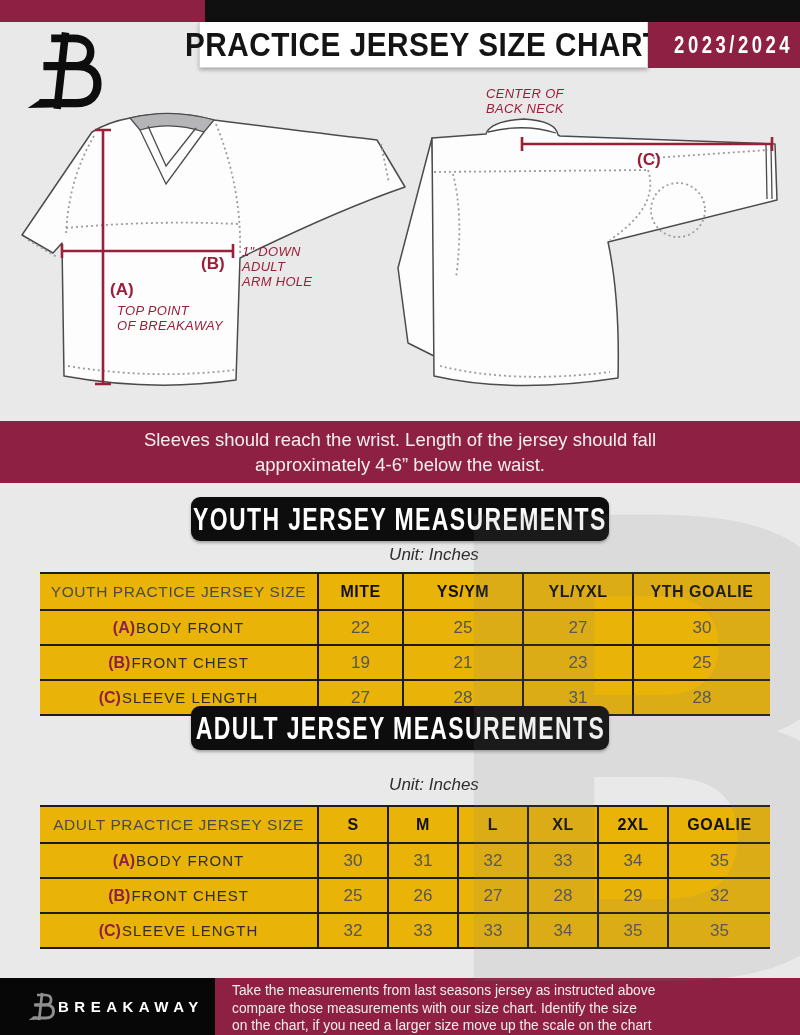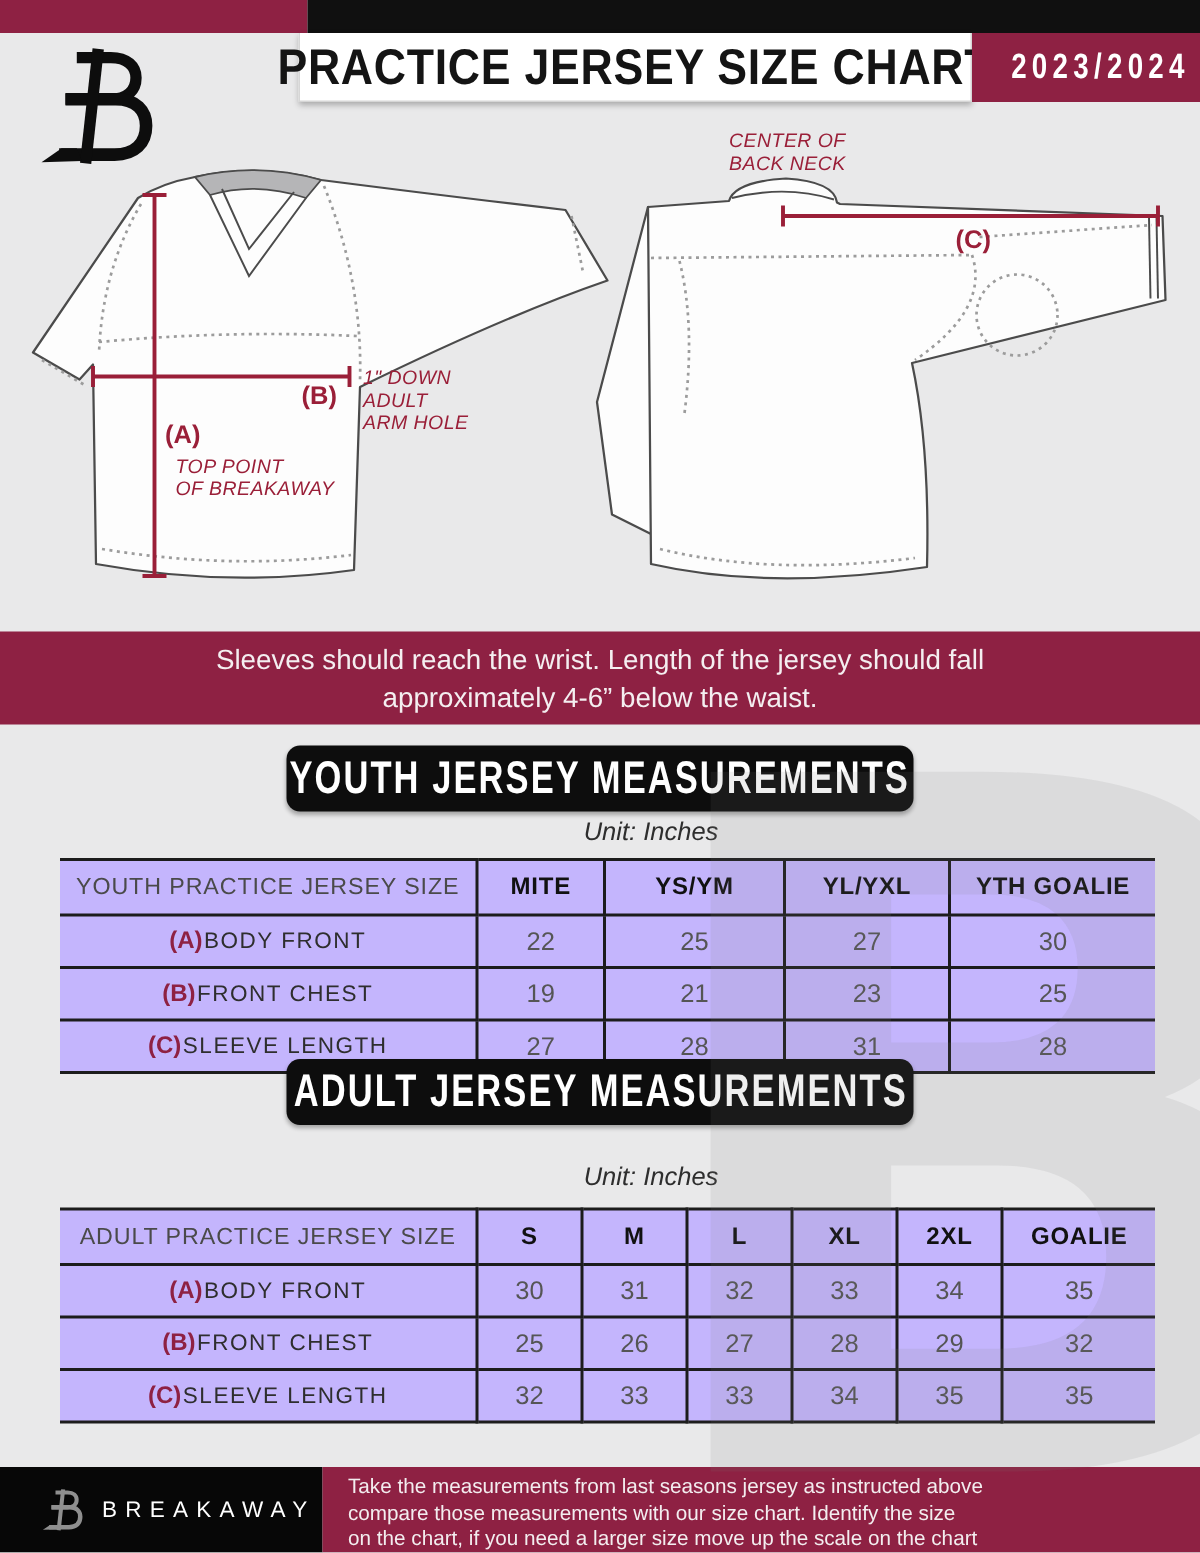--- a/index.html
+++ b/index.html
@@ -40,38 +40,38 @@
 
   
   .section-box{position:absolute;left:50%;transform:translateX(-50%);width:418px;height:44px;background:#0d0d0d;
     border-radius:9px;display:flex;align-items:center;justify-content:center;box-shadow:0 2px 3px rgba(0,0,0,.3);}
   .section-box span{color:#fff;font-weight:bold;font-size:25px;letter-spacing:1.5px;white-space:nowrap;transform:scale(.92,1.22);}
   .unit-line{position:absolute;left:0;width:800px;text-align:center;font-style:italic;font-size:17px;color:#2e2e2e;font-weight:500;padding-left:34px;}
 
   
   table.size-table{position:absolute;left:40px;width:730px;border-collapse:collapse;table-layout:fixed;background:transparent;}
   table.size-table td,table.size-table th{border-top:2px solid #1c1c1c;border-bottom:2px solid #1c1c1c;
-    border-left:2px solid #1c1c1c;border-right:2px solid #1c1c1c;background:#c4b5fd;padding:0;text-align:center;}
+    border-left:2px solid #1c1c1c;border-right:2px solid #1c1c1c;background:#eab308;padding:0;text-align:center;}
   table.size-table tr td:first-child,table.size-table tr th:first-child{border-left:none;}
   table.size-table tr td:last-child,table.size-table tr th:last-child{border-right:none;}
   th.corner{font-weight:normal;font-size:15.5px;color:#4a4a4a;letter-spacing:.6px;text-align:center;height:35px;}
   th.size-col{font-size:16px;color:#111;font-weight:bold;letter-spacing:.5px;text-align:center;height:35px;}
   td.val{font-size:17px;color:#555;text-align:center;height:33px;}
   td.label-cell{text-align:left;padding-left:30px;height:33px;}
   td.label-cell .rk{color:var(--maroon);font-weight:bold;font-size:16px;}
   td.label-cell .rl{color:#2e2e2e;font-size:15px;letter-spacing:1px;margin-left:1px;font-weight:500;}
 
   
   .watermark{position:absolute;left:415px;top:440px;font-size:640px;line-height:640px;font-weight:bold;
     color:rgba(120,120,125,.12);pointer-events:none;z-index:5;font-family:"DejaVu Sans",sans-serif;}
 
   
   .footer-black{position:absolute;left:0;top:978px;width:215px;height:57px;background:#070707;
     display:flex;align-items:center;}
-  .footer-brand{color:#fff;font-size:15px;font-weight:normal;letter-spacing:5.5px;margin-left:10px;white-space:nowrap;}
+  .footer-brand{color:#fff;font-size:15px;font-weight:bold;letter-spacing:5.5px;white-space:nowrap;}
   .footer-maroon{position:absolute;left:215px;top:978px;width:585px;height:57px;background:var(--maroon);
     box-sizing:border-box;padding:4px 0 0 17px;}
   .footer-maroon div{color:#f3edef;font-size:13.8px;line-height:17.6px;white-space:nowrap;}
   .logo-footer{width:30px;height:36px;margin-left:28px;flex:0 0 auto;}
 </style>
 </head>
 <body>
 
 <div id="page">
 

